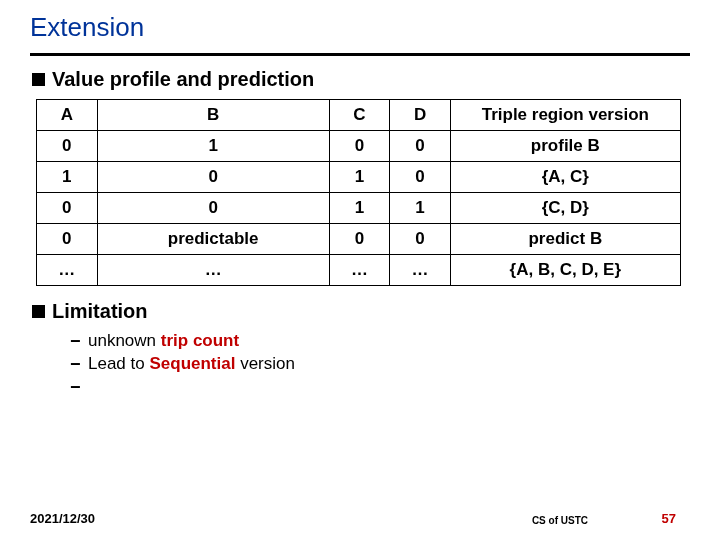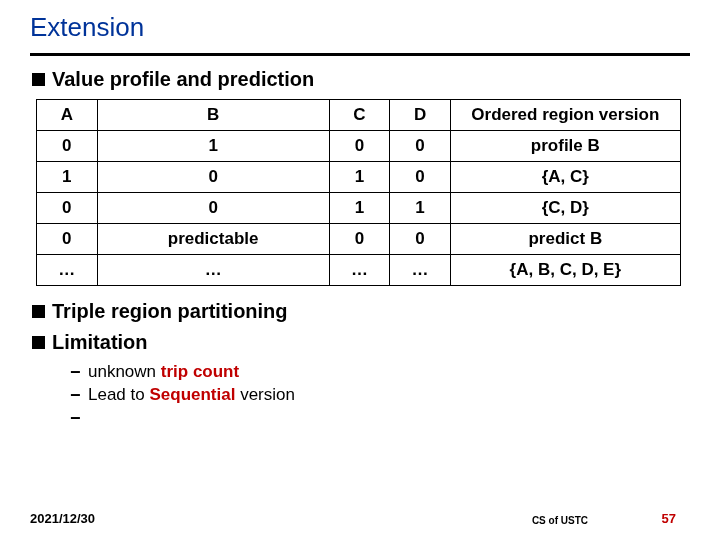--- a/index.html
+++ b/index.html
@@ -39,21 +39,21 @@
       <span class="bullet-text">Value profile and prediction</span>
     </div>
 
     <table class="data">
       <thead>
         <tr>
           <th>A</th>
           <th>B</th>
           <th>C</th>
           <th>D</th>
-          <th class="last">Ordered region version</th>
+          <th class="last">Triple region version</th>
         </tr>
       </thead>
       <tbody>
         <tr>
           <td>0</td>
           <td>1</td>
           <td>0</td>
           <td>0</td>
           <td class="last">profile B</td>
         </tr>
@@ -81,24 +81,20 @@
         <tr>
           <td>…</td>
           <td>…</td>
           <td>…</td>
           <td>…</td>
           <td class="last">{A, B, C, D, E}</td>
         </tr>
       </tbody>
     </table>
 
-    <div class="bullet-row">
-      <span class="sq"></span>
-      <span class="bullet-text">Triple region partitioning</span>
-    </div>
 
     <div class="bullet-row">
       <span class="sq"></span>
       <span class="bullet-text">Limitation</span>
     </div>
 
     <div class="sub">
       <div class="sub-row">
         <span class="dash">−</span>
         <span class="sub-text">

